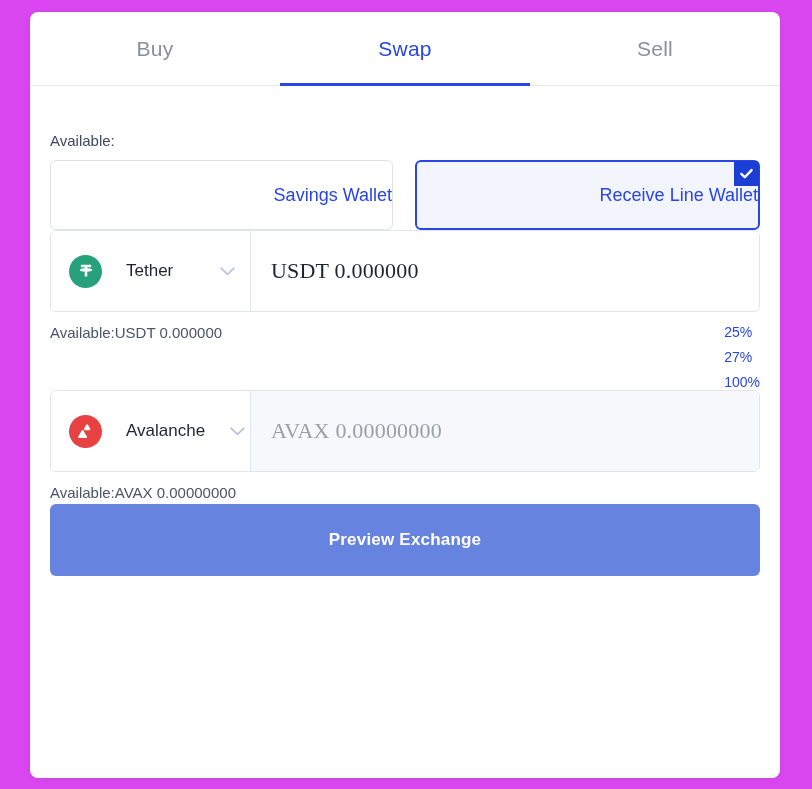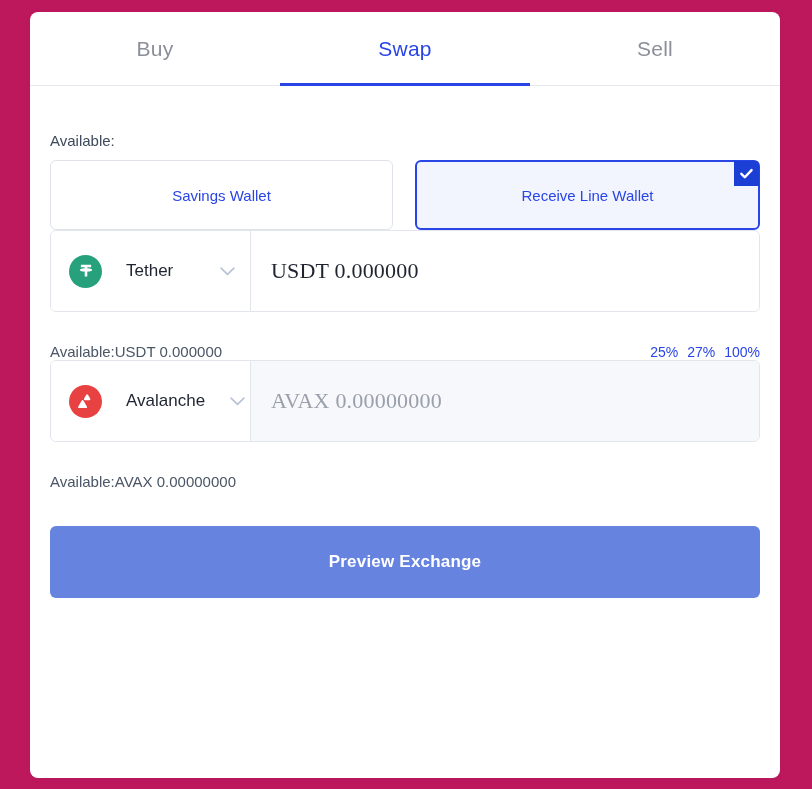--- a/index.html
+++ b/index.html
@@ -9,21 +9,21 @@
     height: 789px;
     background: #f4f6fa;
     font-family: "Liberation Sans", sans-serif;
     -webkit-font-smoothing: antialiased;
   }
 
   .page {
     position: relative;
     width: 812px;
     height: 789px;
-    background: #be185d;
+    background: #d946ef;
     overflow: hidden;
   }
 
   .card {
     position: absolute;
     left: 30px;
     top: 12px;
     width: 750px;
     height: 766px;
     background: #ffffff;
@@ -90,22 +90,22 @@
     display: flex;
     gap: 22px;
   }
   .wallet {
     position: relative;
     flex: 1 1 0;
     height: 70px;
     border-radius: 6px;
     display: flex;
     align-items: center;
-    justify-content: center;
-    font-size: 15px;
+    justify-content: flex-end;
+    font-size: 18px;
     color: #2945e6;
     background: #ffffff;
     border: 1px solid #dfe2e9;
     cursor: pointer;
     box-sizing: border-box;
     user-select: none;
   }
   .wallet.selected {
     background: #f2f5fe;
     border: 2px solid #2945e6;
@@ -184,46 +184,46 @@
   }
   .amount-input.disabled {
     background: #f6f8fb;
     color: #9aa0ab;
   }
   .amount-input::placeholder { color: #9aa0ab; opacity: 1; }
 
   
   .balance-row {
     display: flex;
-    align-items: flex-end;
+    align-items: flex-start;
     justify-content: space-between;
-    margin-top: 28px;
+    margin-top: 12px;
     min-height: 20px;
   }
   .balance-text {
     font-size: 15px;
     color: #4a5565;
   }
   .pct-group {
     display: flex;
     gap: 9px;
+    flex-direction: column;
   }
   .pct {
     font-size: 14px;
     color: #2945e6;
     cursor: pointer;
     user-select: none;
   }
 
   
   .submit-btn {
     display: block;
     width: 100%;
     height: 72px;
-    margin-top: 36px;
     border: none;
     border-radius: 6px;
     background: #6683e0;
     color: #ffffff;
     font-family: "Liberation Sans", sans-serif;
     font-size: 17px;
     font-weight: bold;
     letter-spacing: 0.2px;
     cursor: pointer;
   }

